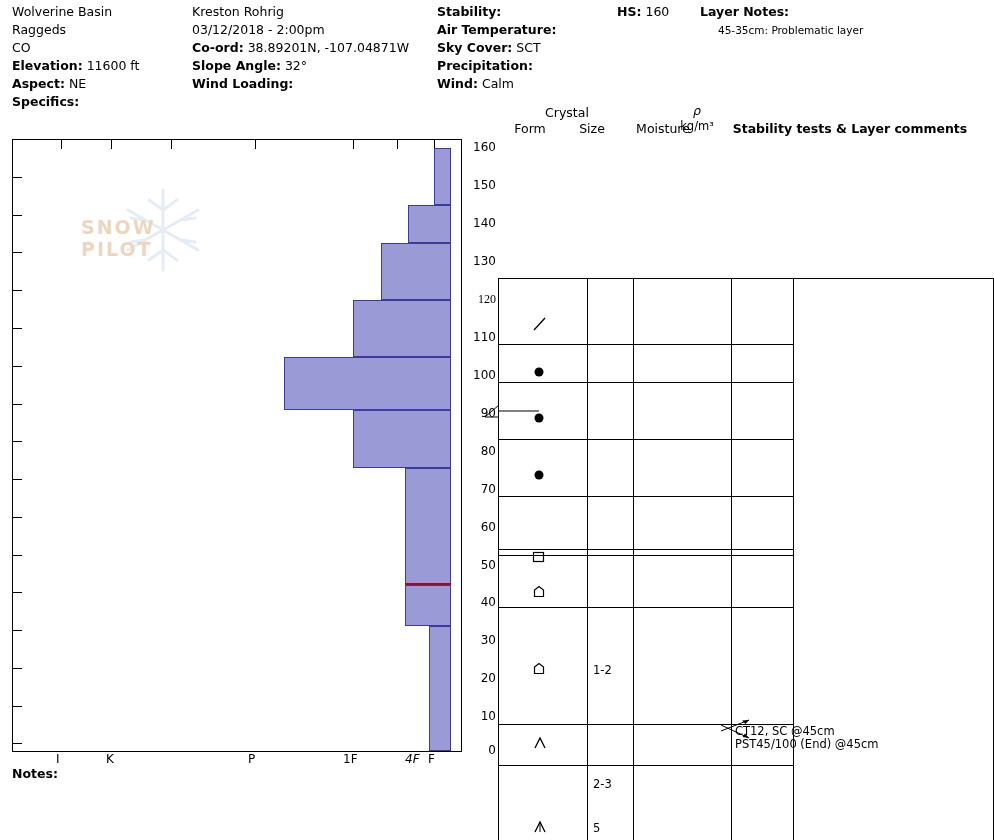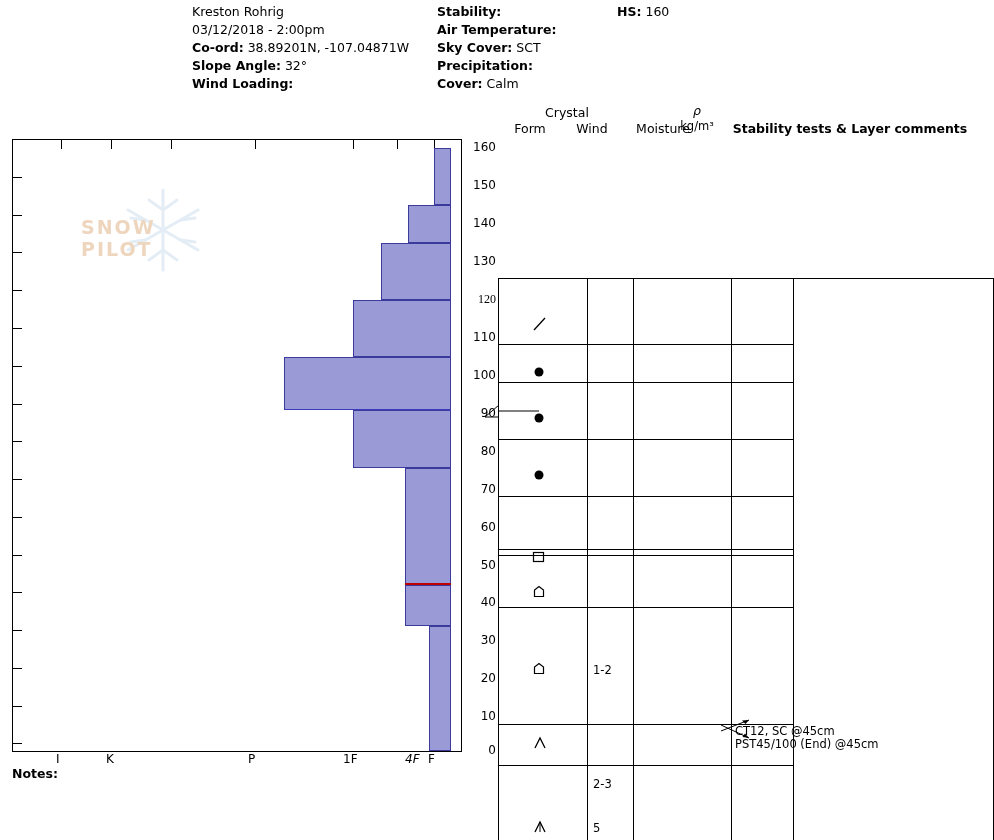--- a/index.html
+++ b/index.html
@@ -34,47 +34,59 @@
   .logoTxt{position:absolute;left:28px;top:36px;font-size:19px;letter-spacing:2px;font-weight:bold;color:#e0b48a;font-family:"DejaVu Sans",sans-serif;}
   .notes{position:absolute;left:12px;top:766px;font-size:12.5px;font-weight:bold;}
   .cmtTxt{position:absolute;font-size:11.5px;}
   .lnote{position:absolute;font-size:10.5px;}
   svg{display:block;}
 </style>
 </head>
 <body>
 
 <div id="header" class="abs hdr">
+  <div class="col" style="left:0;width:175px;">
+    <div class="hl">Wolverine Basin</div>
+    <div class="hl">Raggeds</div>
+    <div class="hl">CO</div>
+    <div class="hl"><span class="b">Elevation:</span> <span>11600 ft</span></div>
+    <div class="hl"><span class="b">Aspect:</span> <span>NE</span></div>
+    <div class="hl"><span class="b">Specifics:</span> <span></span></div>
+  </div>
 
   <div class="col" style="left:180px;width:250px;">
     <div class="hl">Kreston Rohrig</div>
     <div class="hl">03/12/2018 - 2:00pm</div>
     <div class="hl"><span class="b">Co-ord:</span> <span>38.89201N, -107.04871W</span></div>
     <div class="hl"><span class="b">Slope Angle:</span> <span>32°</span></div>
     <div class="hl"><span class="b">Wind Loading:</span> <span></span></div>
   </div>
 
   <div class="col" style="left:425px;width:190px;">
     <div class="hl"><span class="b">Stability:</span> <span></span></div>
     <div class="hl"><span class="b">Air Temperature:</span> <span></span></div>
     <div class="hl"><span class="b">Sky Cover:</span> <span>SCT</span></div>
     <div class="hl"><span class="b">Precipitation:</span> <span></span></div>
-    <div class="hl"><span class="b">Cover:</span> <span>Calm</span></div>
+    <div class="hl"><span class="b">Wind:</span> <span>Calm</span></div>
   </div>
 
   <div class="col" style="left:605px;width:80px;">
     <div class="hl"><span class="b">HS:</span> <span>160</span></div>
   </div>
 
+  <div class="col" style="left:688px;width:290px;">
+    <div class="hl b">Layer Notes:</div>
+    <div class="lnote" style="position:static;margin-left:18px;margin-top:2px;">45-35cm: Problematic layer</div>
+  </div>
 </div>
 
 <div id="tableheader">
   <div class="thc" style="left:36px;top:0;width:90px;">Crystal</div>
   <div class="thc" style="left:6px;top:16px;width:76px;">Form</div>
-  <div class="thc" style="left:82px;top:16px;width:48px;">Wind</div>
+  <div class="thc" style="left:82px;top:16px;width:48px;">Size</div>
   <div class="thc" style="left:128px;top:16px;width:98px;">Moisture</div>
   <div class="thc" style="left:168px;top:-2px;width:86px;font-style:italic;">ρ</div>
   <div class="thc" style="left:168px;top:14px;width:86px;font-size:11.5px;">kg/m³</div>
   <div class="thc b" style="left:232px;top:16px;width:264px;">Stability tests &amp; Layer comments</div>
 </div>
 
 <div id="plotwrap">
 
   <div id="profilebox">
 

